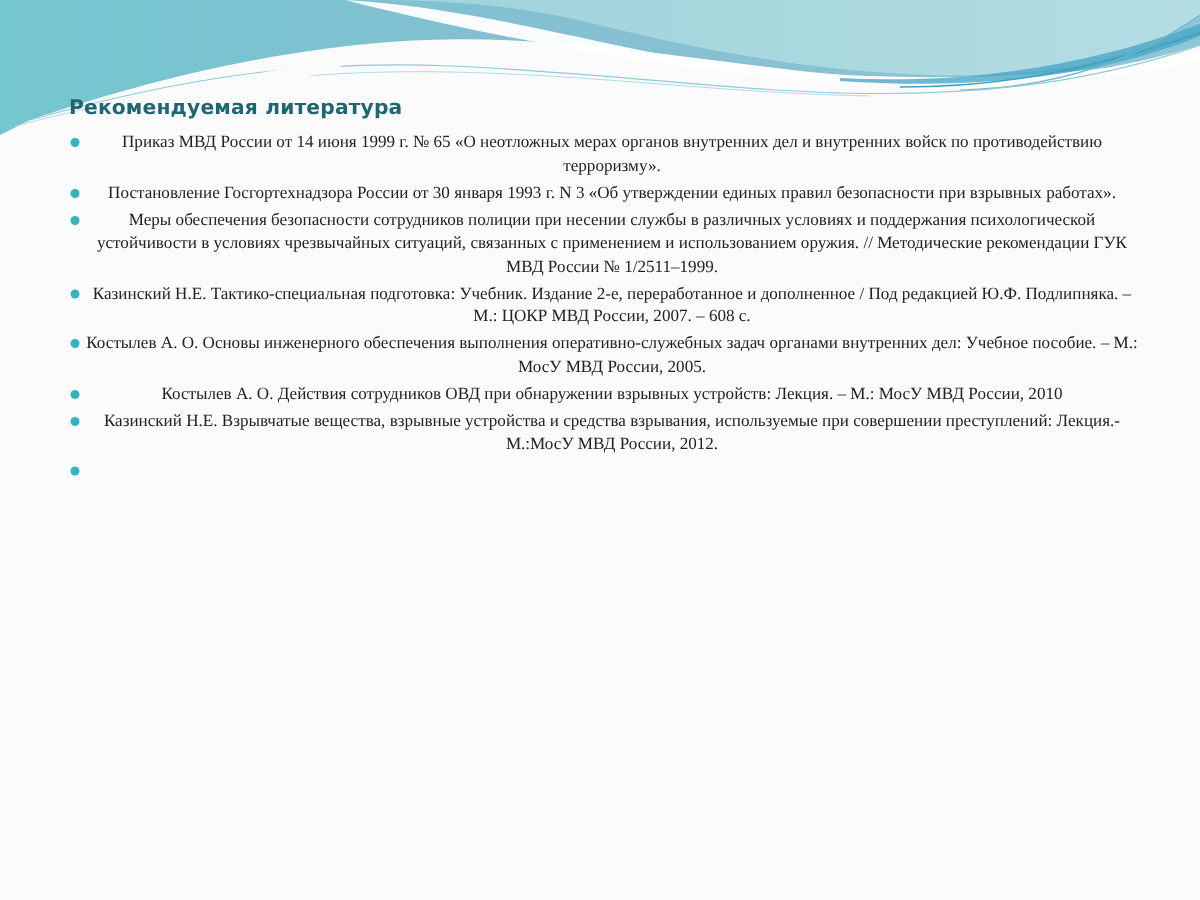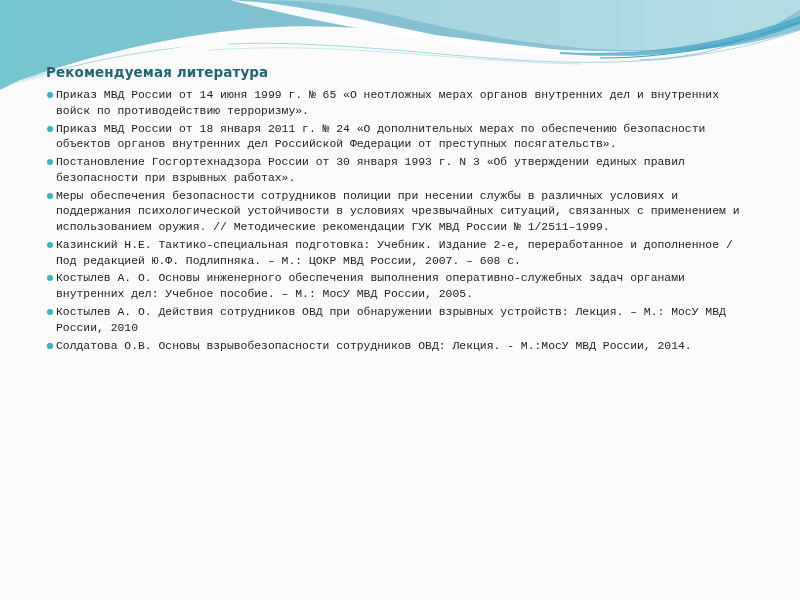--- a/index.html
+++ b/index.html
@@ -40,25 +40,26 @@
       left: 48px;
       top: 88px;
       width: 712px;
       margin: 0;
       padding: 0;
       list-style: none;
     }
     .ref-item {
       position: relative;
       padding-left: 8px;
-      font-family: Liberation Mono, monospace;
+      font-family: Liberation Serif, serif;
       font-size: 11.4px;
       line-height: 15.6px;
       color: #222222;
       margin-bottom: 2.4px;
+      text-align: center;
     }
     .bullet {
       position: absolute;
       left: -1px;
       top: 4px;
       width: 6px;
       height: 6px;
       border-radius: 50%;
       background: #2fb6c0;
     }
@@ -99,43 +100,39 @@
 
   <div class="title">Рекомендуемая литература</div>
 
   <ul class="ref-list">
     <li class="ref-item">
       <span class="bullet"></span>
       <span>Приказ МВД России от 14 июня 1999 г. № 65 «О неотложных мерах органов внутренних дел и внутренних войск по противодействию терроризму».</span>
     </li>
     <li class="ref-item">
       <span class="bullet"></span>
-      <span>Приказ МВД России от 18 января 2011 г. № 24 «О дополнительных мерах по обеспечению безопасности объектов органов внутренних дел Российской Федерации от преступных посягательств».</span>
-    </li>
-    <li class="ref-item">
-      <span class="bullet"></span>
       <span>Постановление Госгортехнадзора России от 30 января 1993 г. N 3 «Об утверждении единых правил безопасности при взрывных работах».</span>
     </li>
     <li class="ref-item">
       <span class="bullet"></span>
       <span>Меры обеспечения безопасности сотрудников полиции при несении службы в различных условиях и поддержания психологической устойчивости в условиях чрезвычайных ситуаций, связанных с применением и использованием оружия. // Методические рекомендации ГУК МВД России № 1/2511–1999.</span>
     </li>
     <li class="ref-item">
       <span class="bullet"></span>
       <span>Казинский Н.Е. Тактико-специальная подготовка: Учебник. Издание 2-е, переработанное и дополненное / Под редакцией Ю.Ф. Подлипняка. – М.: ЦОКР МВД России, 2007. – 608 с.</span>
     </li>
     <li class="ref-item">
       <span class="bullet"></span>
       <span>Костылев А. О. Основы инженерного обеспечения выполнения оперативно-служебных задач органами внутренних дел: Учебное пособие. – М.: МосУ МВД России, 2005.</span>
     </li>
     <li class="ref-item">
       <span class="bullet"></span>
       <span>Костылев А. О. Действия сотрудников ОВД при обнаружении взрывных устройств: Лекция. – М.: МосУ МВД России, 2010</span>
     </li>
     <li class="ref-item">
       <span class="bullet"></span>
+      <span>Казинский Н.Е. Взрывчатые вещества, взрывные устройства и средства взрывания, используемые при совершении преступлений: Лекция.- М.:МосУ МВД России, 2012.</span>
     </li>
     <li class="ref-item">
       <span class="bullet"></span>
-      <span>Солдатова О.В. Основы взрывобезопасности сотрудников ОВД:  Лекция. - М.:МосУ МВД России, 2014.</span>
     </li>
   </ul>
 </div>
 
 </body></html>

